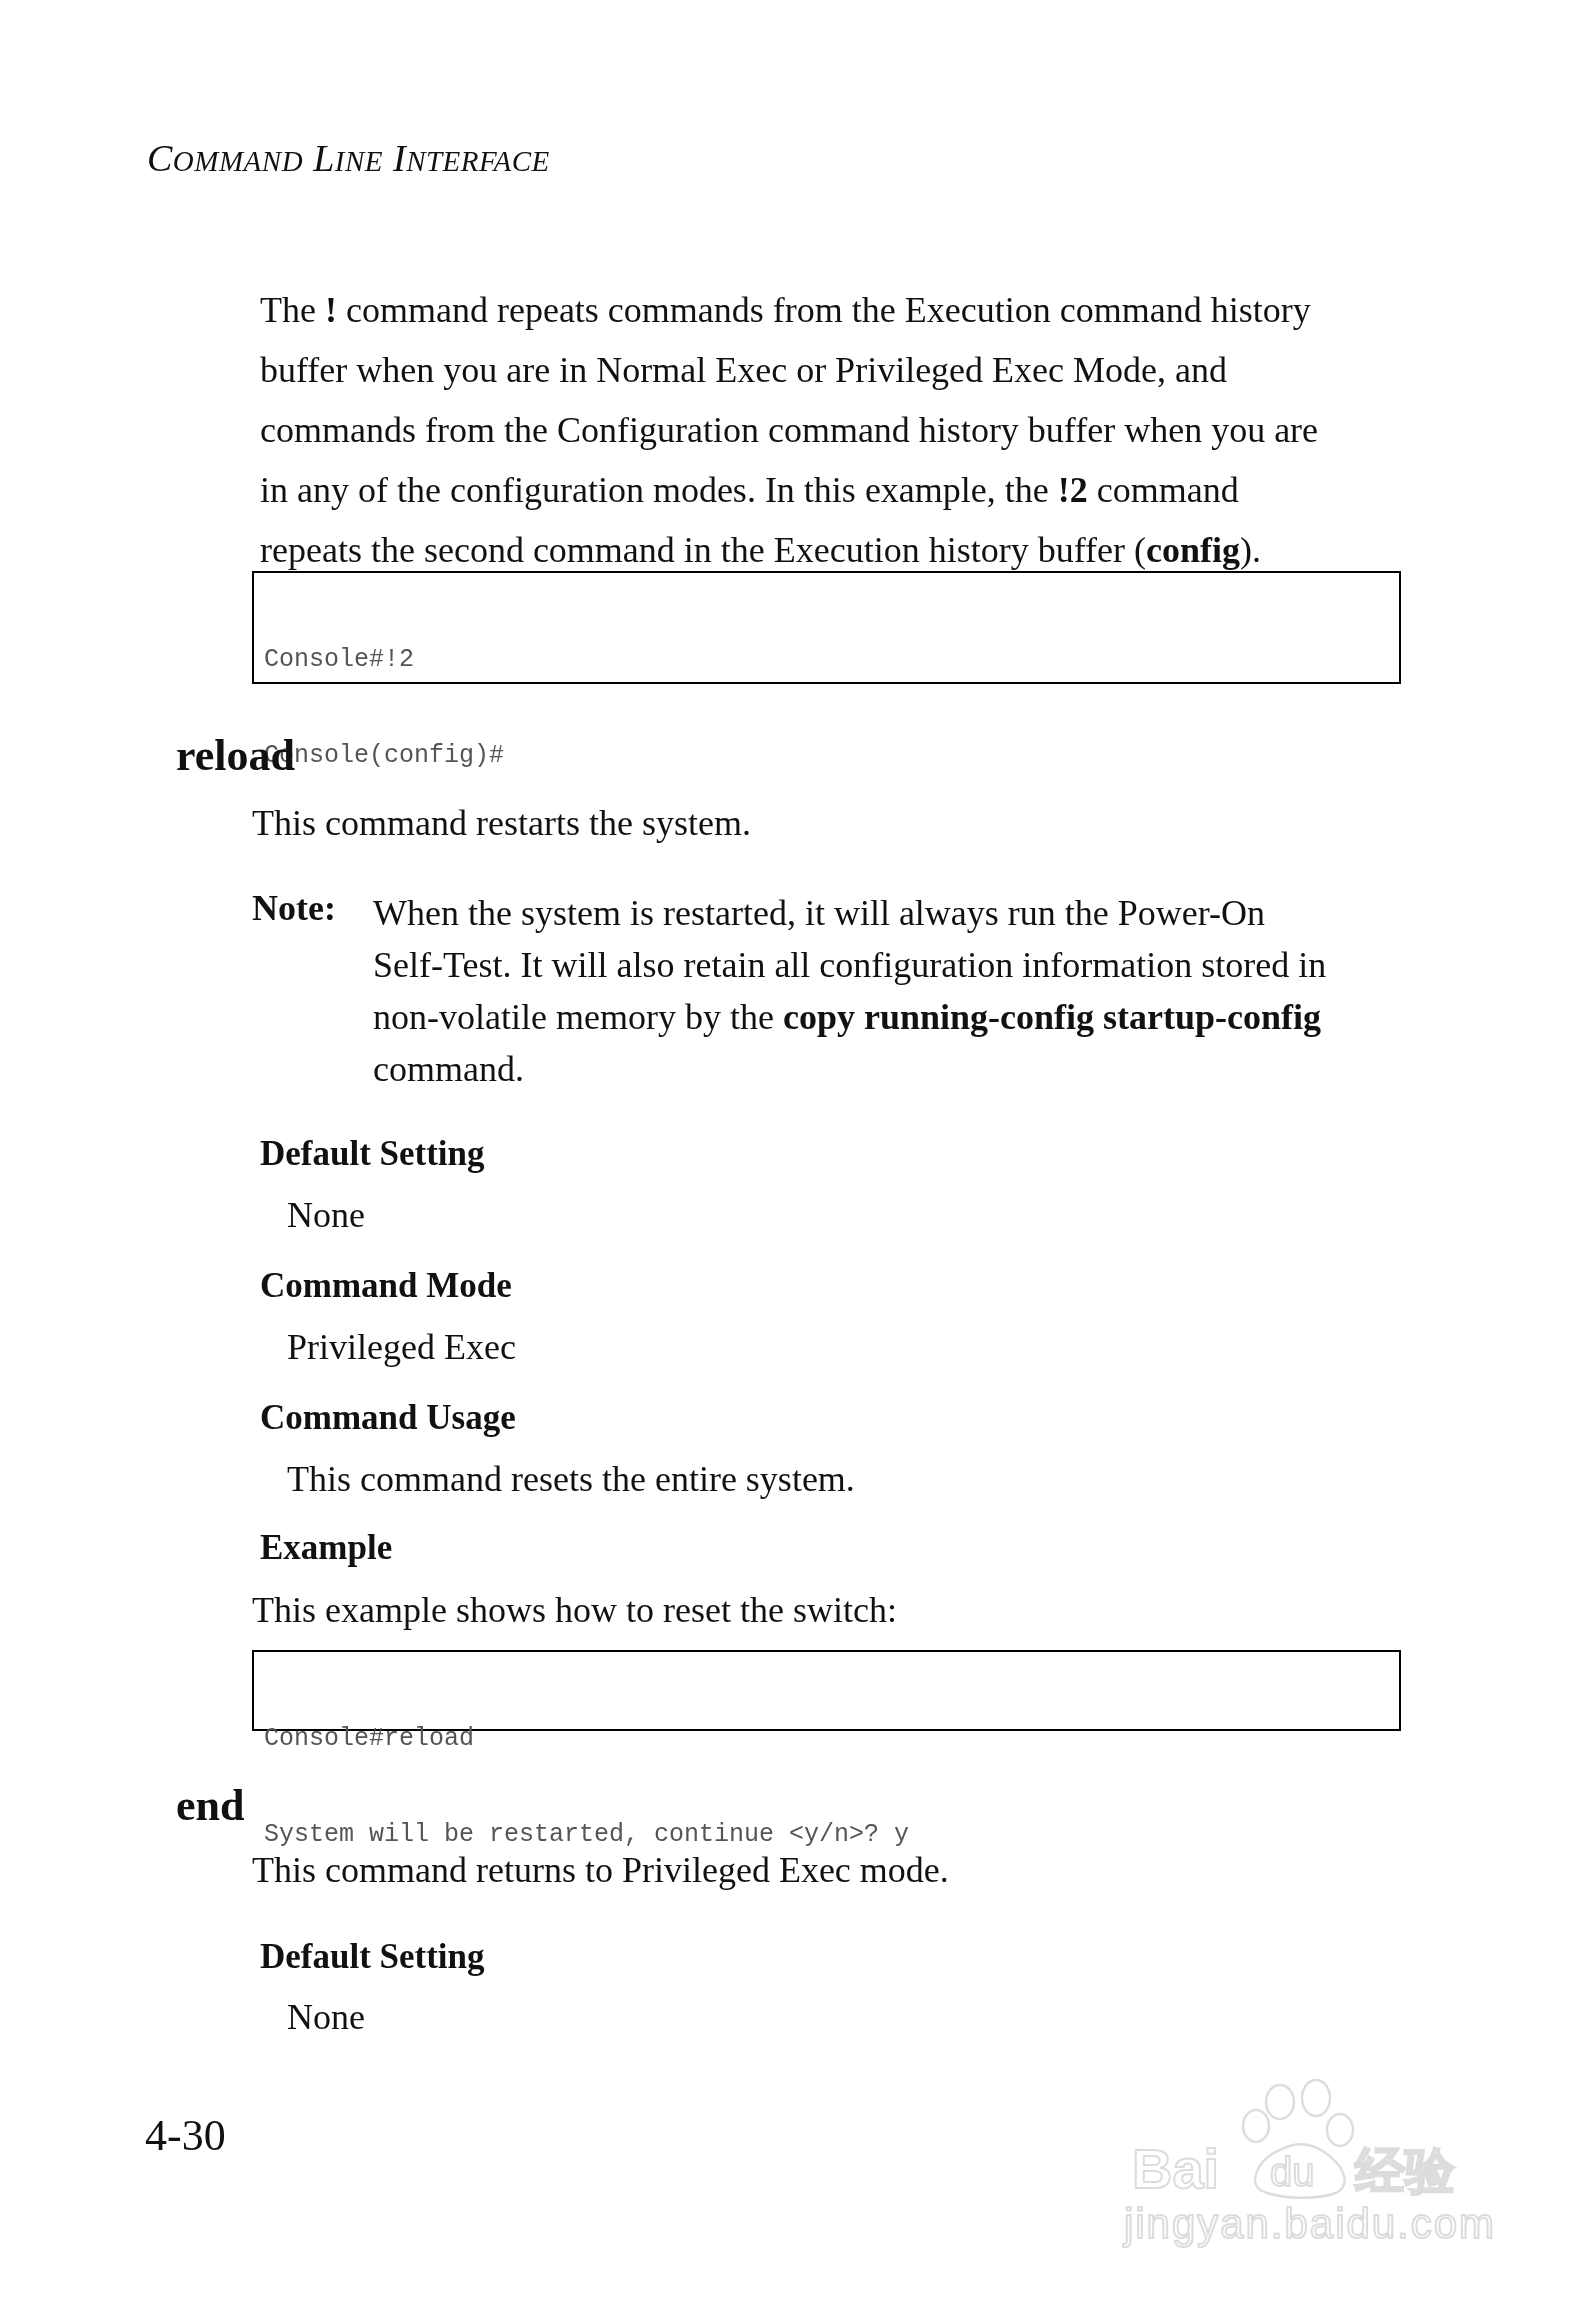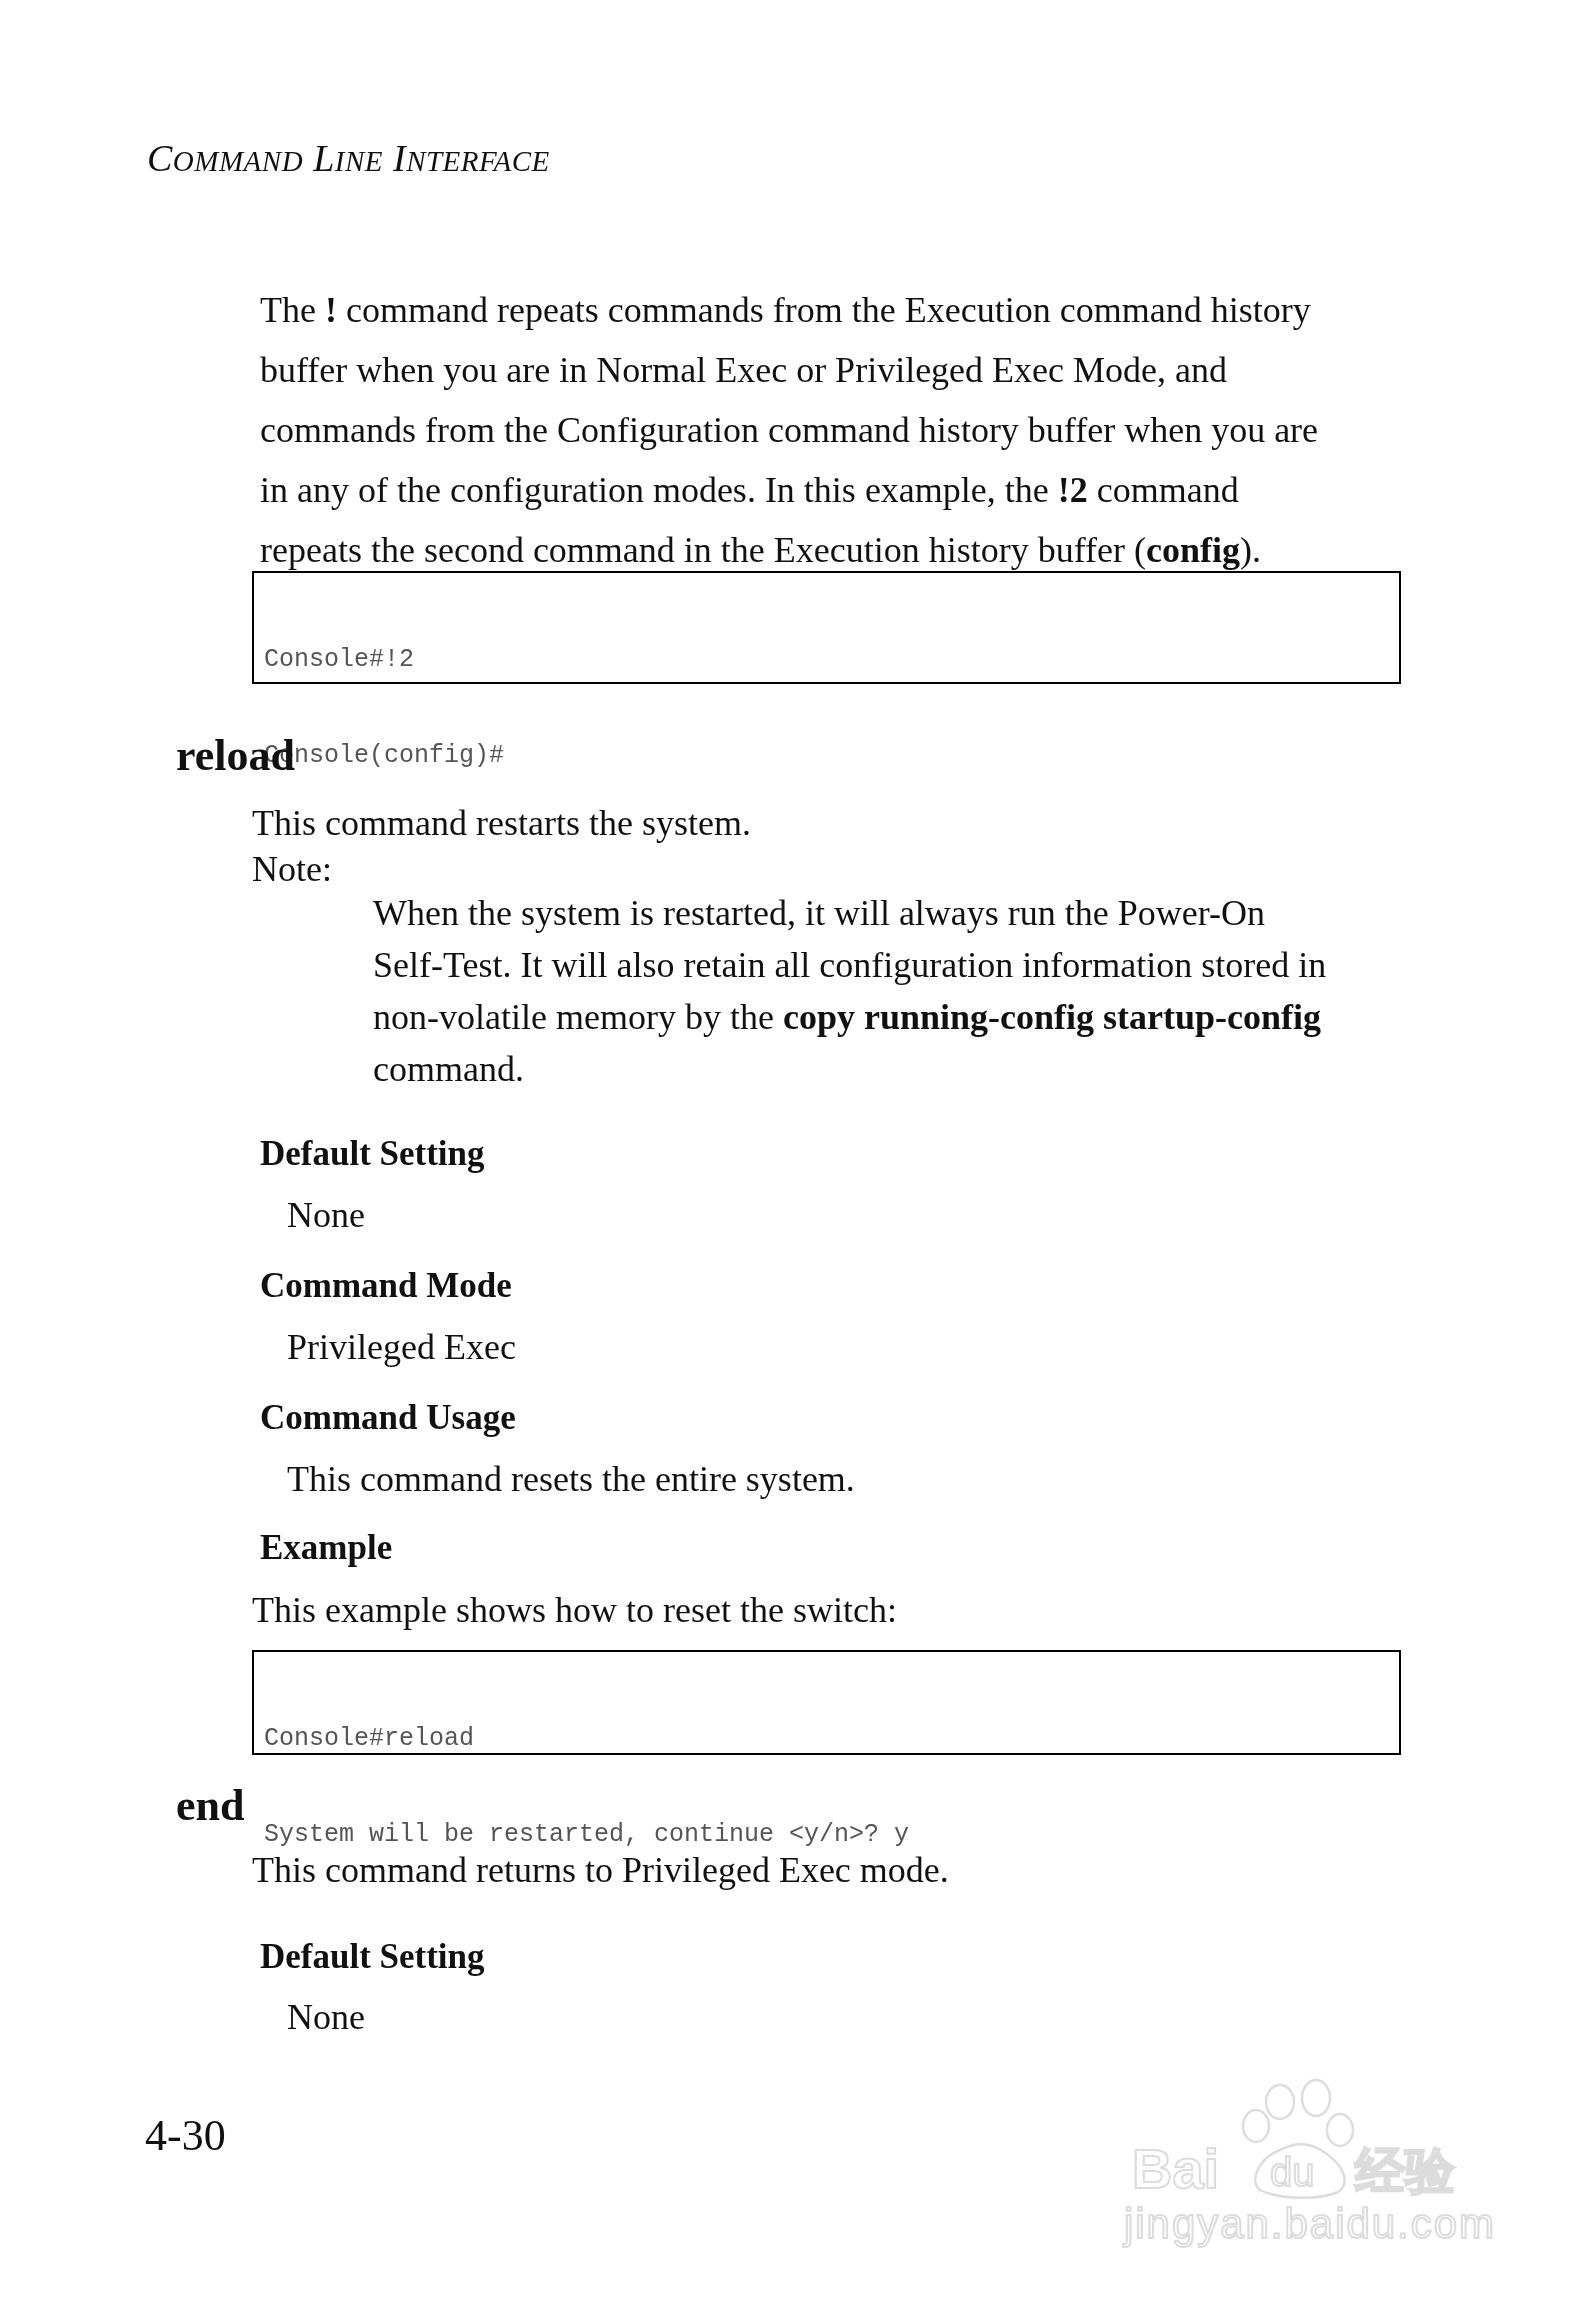--- a/index.html
+++ b/index.html
@@ -12,21 +12,21 @@
   .para { left:252px; top:276px; width:1160px; white-space:normal; }
   .para p { margin:8px; }
   .code-box { position:absolute; left:252px; width:1149px; border:2.5px solid #000; background:#fff;
               font-family:"Liberation Mono","DejaVu Sans Mono",monospace; font-size:25px; line-height:32px;
               color:#555; padding:7px 10px; box-sizing:border-box; white-space:pre; }
   .code-box .code-line { display:block; }
   .h1 { left:145px; font-size:44px; font-weight:bold;margin-left:31px; }
   .h2 { left:260px; font-size:35px; font-weight:bold; }
   .txt { left:252px; font-size:36px; }
   .txt-ind { left:287px; font-size:36px; }
-  .note-label { left:252px; top:848px; font-size:36px; font-weight:normal; }
+  .note-label { left:252px; top:887px; font-size:36px; font-weight:bold; }
   .note-body { left:373px; top:887px; font-size:36px; line-height:52px; width:1040px; white-space:normal; }
   .note-body p { margin:0; }
   b { font-weight:bold; }
   .page-num { left:145px; top:2110px; font-size:44px; }
   .watermark { position:absolute; left:1120px; top:2060px; width:380px; height:190px; }
 </style>
 </head>
 <body>
 
 <div class="abs running-head">
@@ -64,21 +64,21 @@
 
 <div class="abs h2" style="top:1266px;">Command Mode</div>
 <div class="abs txt-ind" style="top:1326px;">Privileged Exec</div>
 
 <div class="abs h2" style="top:1398px;">Command Usage</div>
 <div class="abs txt-ind" style="top:1458px;">This command resets the entire system.</div>
 
 <div class="abs h2" style="top:1528px;">Example</div>
 <div class="abs txt" style="top:1589px;">This example shows how to reset the switch:</div>
 
-<div class="code-box" style="top:1650px;height:105px;">
+<div class="code-box" style="top:1650px;height:81px;">
   <span class="code-line">Console#reload</span>
   <span class="code-line">System will be restarted, continue &lt;y/n&gt;? y</span>
 </div>
 
 <div class="abs h1" style="top:1780px;">end</div>
 <div class="abs txt" style="top:1849px;">This command returns to Privileged Exec mode.</div>
 <div class="abs h2" style="top:1937px;">Default Setting</div>
 <div class="abs txt-ind" style="top:1996px;">None</div>
 
 <div class="abs page-num">4-30</div>

